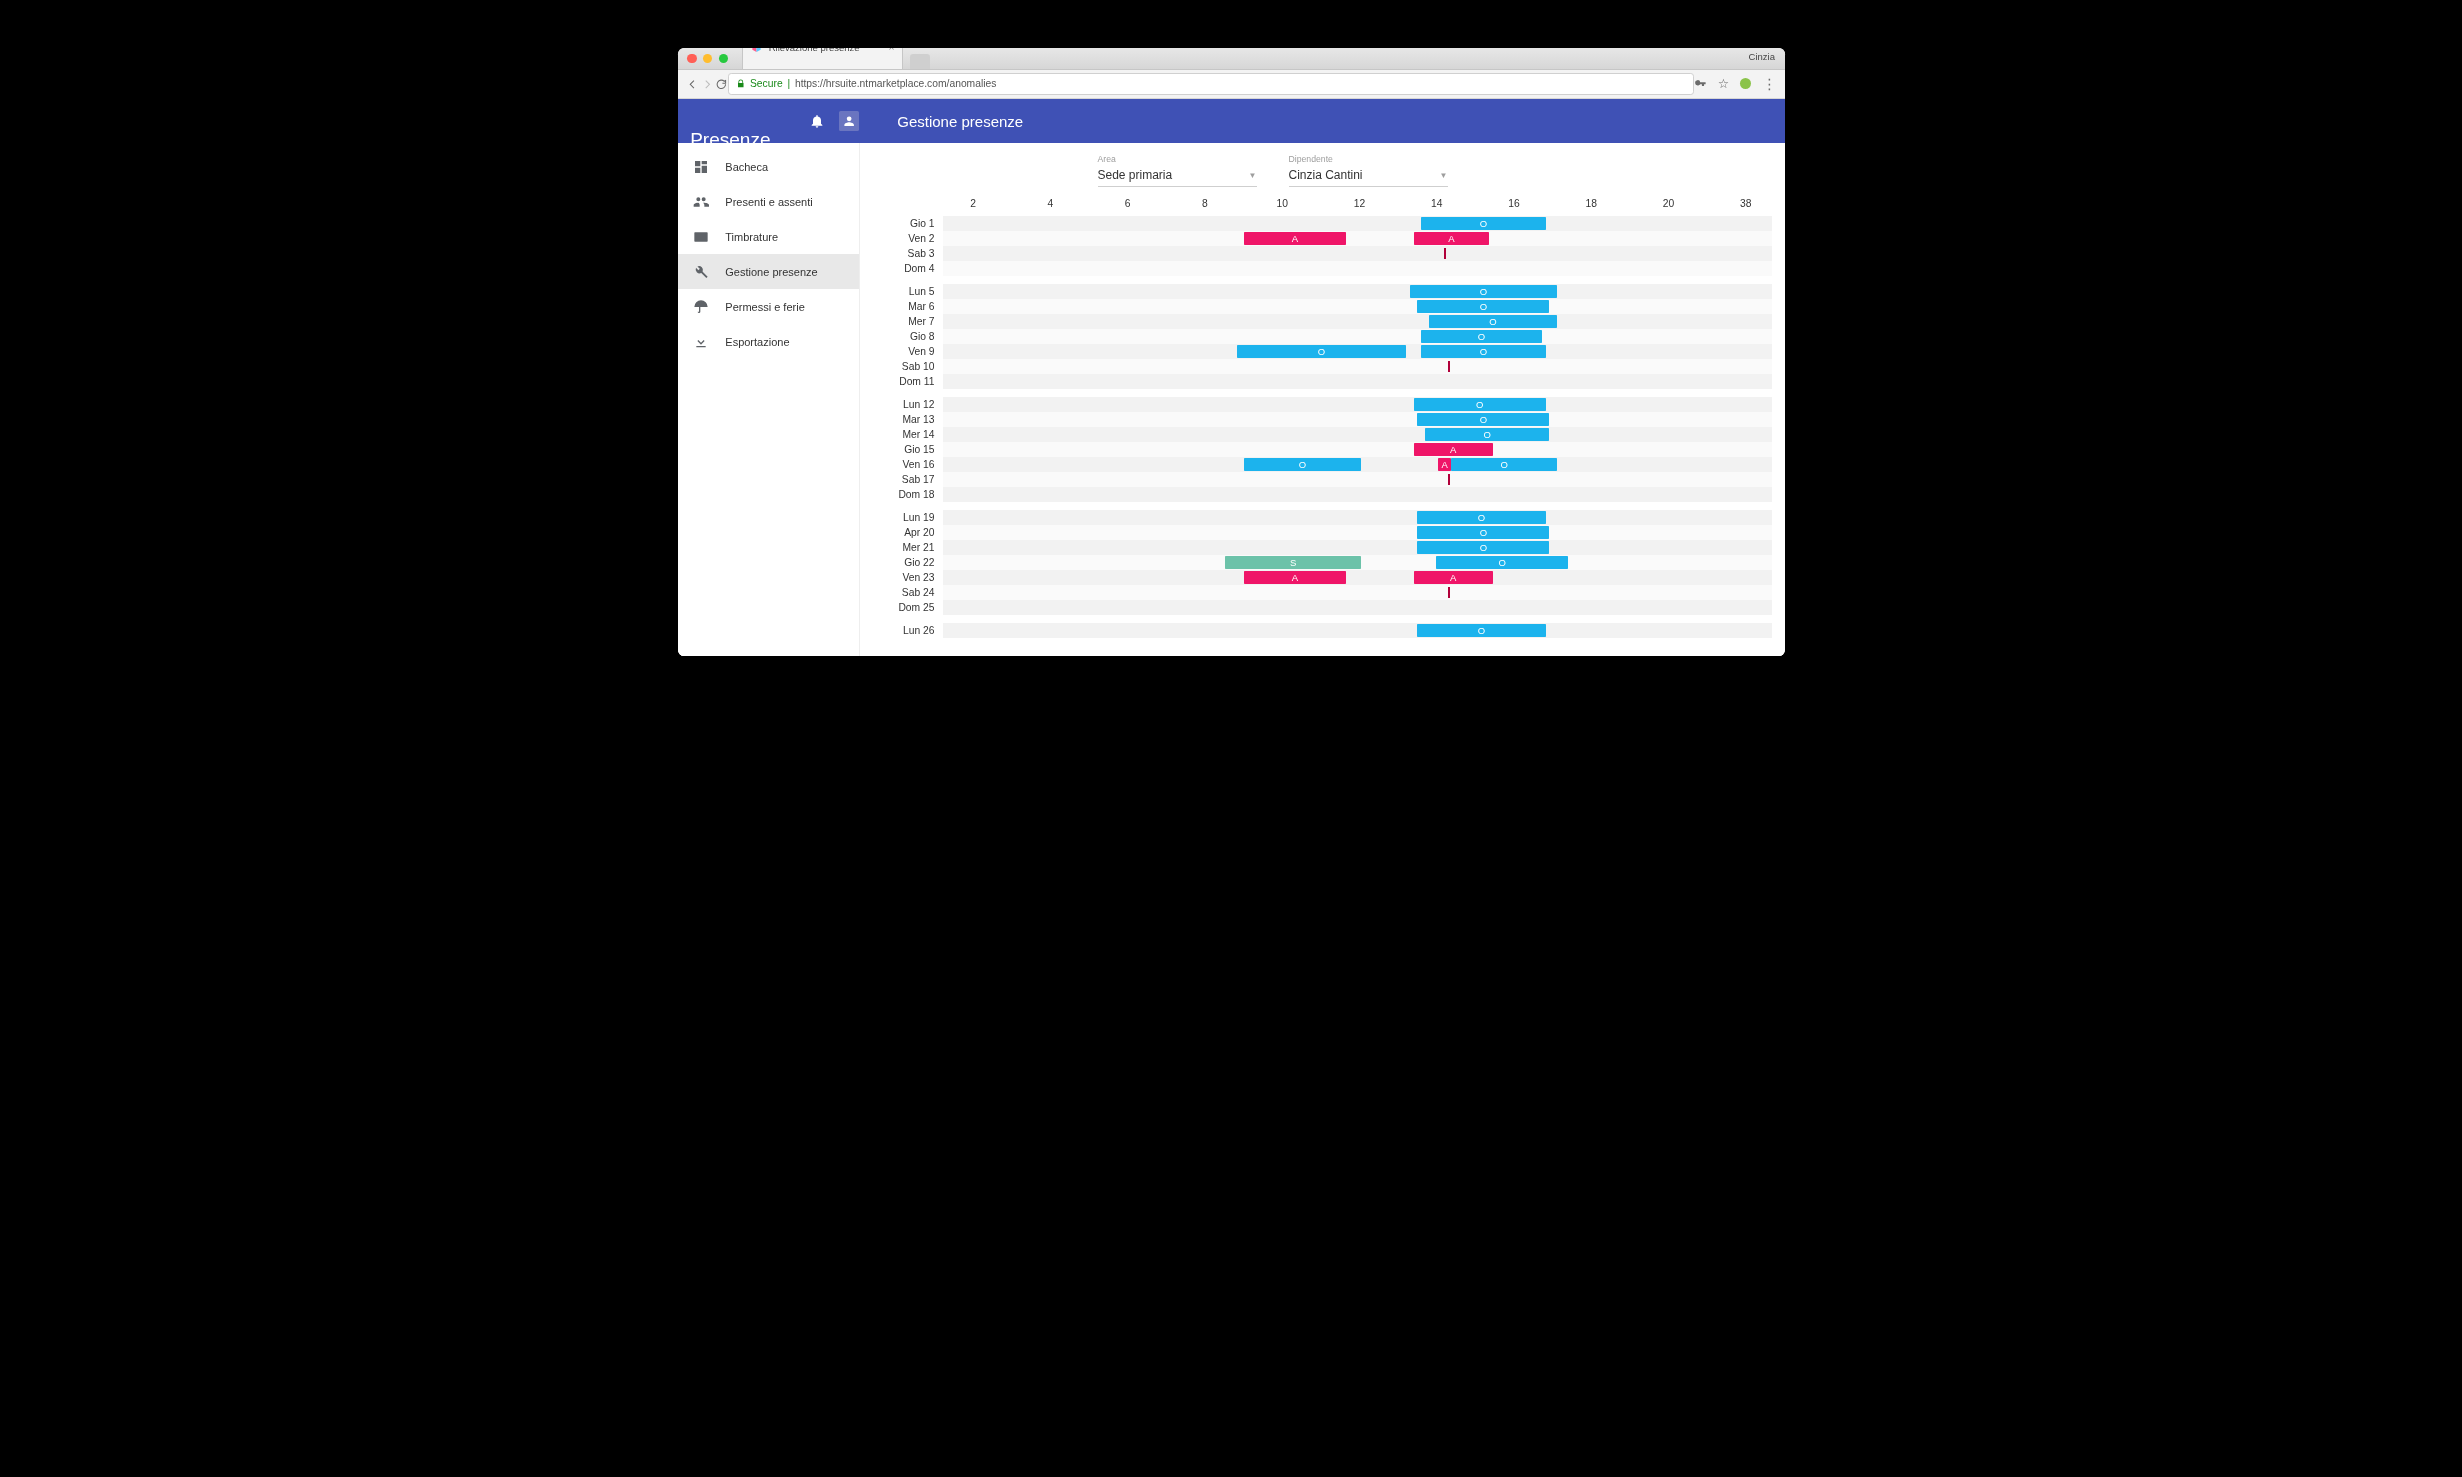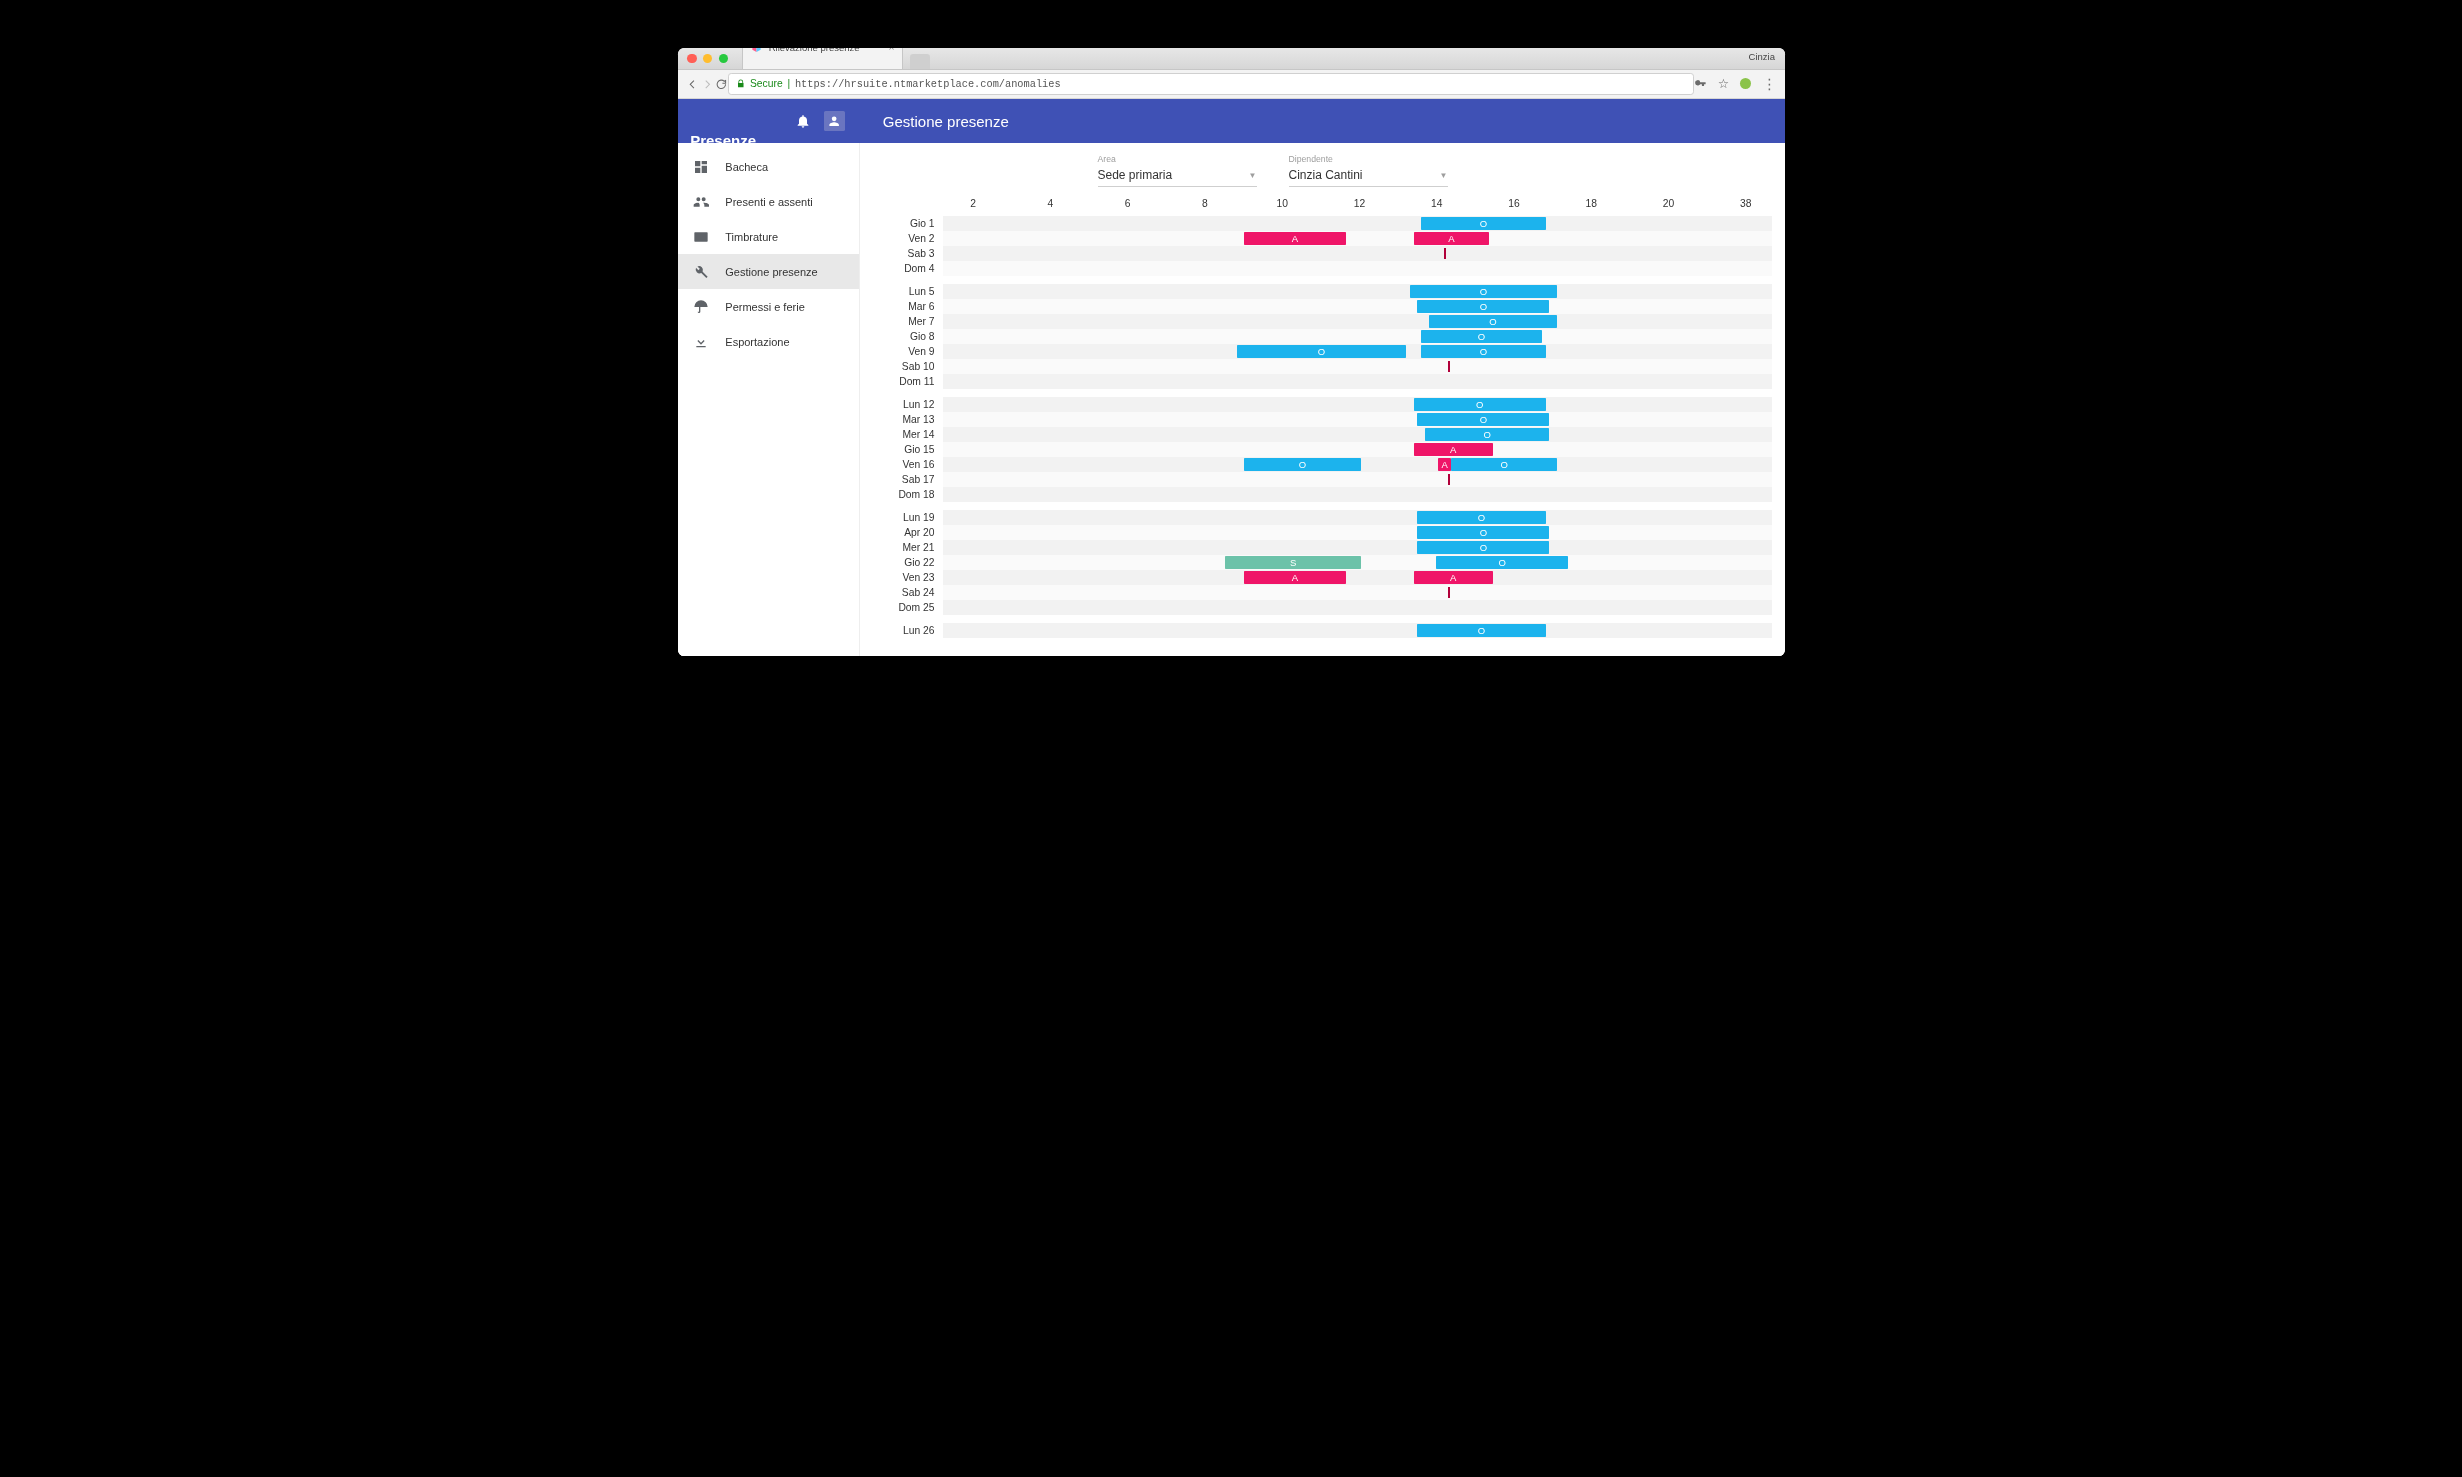--- a/index.html
+++ b/index.html
@@ -42,28 +42,28 @@
   .favicon svg{width:11px;height:11px;}
 
   .addrbar{height:28.6px;background:#f3f3f3;border-bottom:0.8px solid #d6d6d6;display:flex;align-items:center;padding:0 8px;gap:0;}
   .nav-btn{width:14.3px;height:14.3px;color:#6b6b6b;display:flex;align-items:center;justify-content:center;}
   .nav-btn svg{width:12.7px;height:12.7px;stroke:#6b6b6b;fill:none;stroke-width:2;}
   .urlbox{flex:1;height:20.6px;border:0.8px solid #d0d0d0;background:#fff;border-radius:3.2px;display:flex;align-items:center;padding:0 6.3px;font-size:10.3px;color:#555;gap:4.8px;}
   .lock{color:var(--url-green);font-size:9.5px;display:flex;align-items:center;gap:3.2px;}
   .lock svg{width:9.5px;height:9.5px;fill:var(--url-green);}
   .url-secure{color:var(--url-green);}
   .url-sep{color:var(--url-green);}
-  .url-rest{color:#555;font-family:Liberation Mono, monospace;}
+  .url-rest{color:#555;}
   .addr-right{display:flex;align-items:center;gap:11px;color:#6b6b6b;}
   .addr-right .ico{width:12.7px;height:12.7px;}
   .addr-right .circ{width:11px;height:11px;border-radius:50%;background:#8bc34a;}
 
   
   .app-header{height:44px;background:var(--brand);color:#fff;display:flex;align-items:center;padding:0 12.7px;gap:19px;}
-  .app-title{font-size:15px;font-weight:700;margin-top:38px;}
+  .app-title{font-size:19px;font-weight:400;margin-top:38px;}
   .hdr-icons{display:flex;align-items:center;gap:12.7px;margin-left:19px;}
   .hdr-ico{width:17.5px;height:17.5px;display:flex;align-items:center;justify-content:center;}
   .hdr-ico svg{width:16px;height:16px;fill:#fff;}
   .avatar{width:20.6px;height:20.6px;background:#6a75c0;display:flex;align-items:center;justify-content:center;border-radius:1.6px;}
   .page-title{font-size:15px;font-weight:500;margin-left:19px;}
 
   
   .app-body{flex:1;display:flex;overflow:hidden;background:#fff;}
   .sidebar{width:181px;border-right:0.8px solid #eee;background:var(--sidebar-bg);padding-top:6.3px;}
   .nav-item{display:flex;align-items:center;gap:16px;height:35px;padding:0 14.3px;font-size:11px;color:#333;cursor:pointer;}

